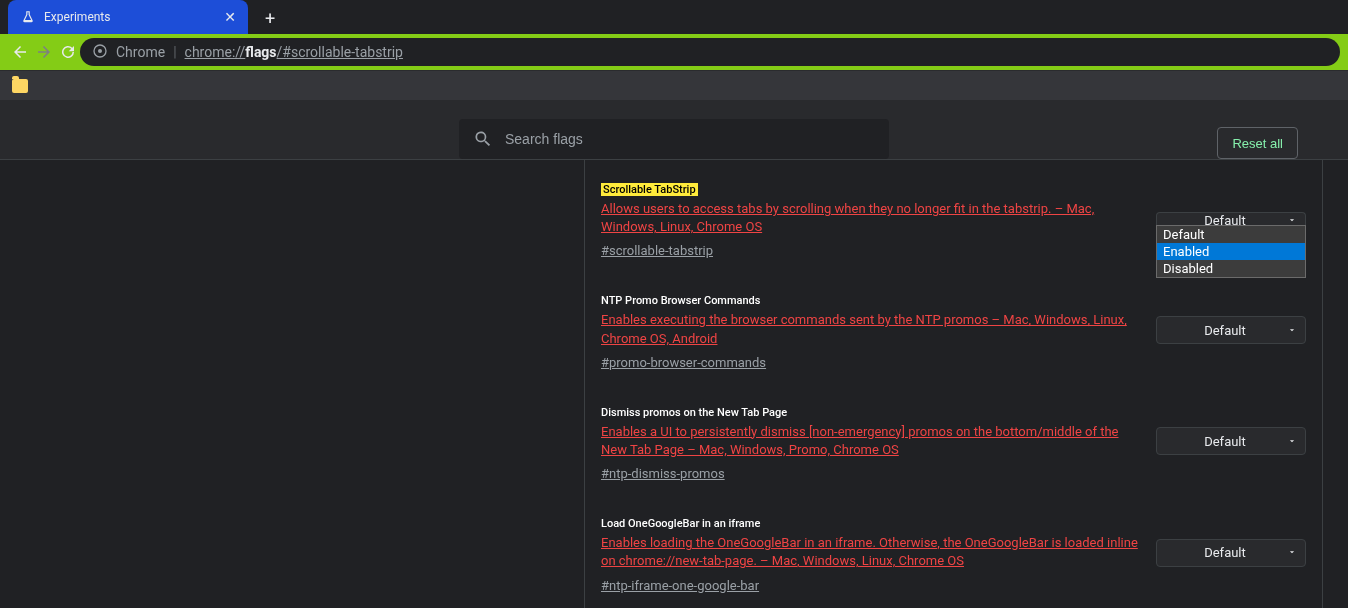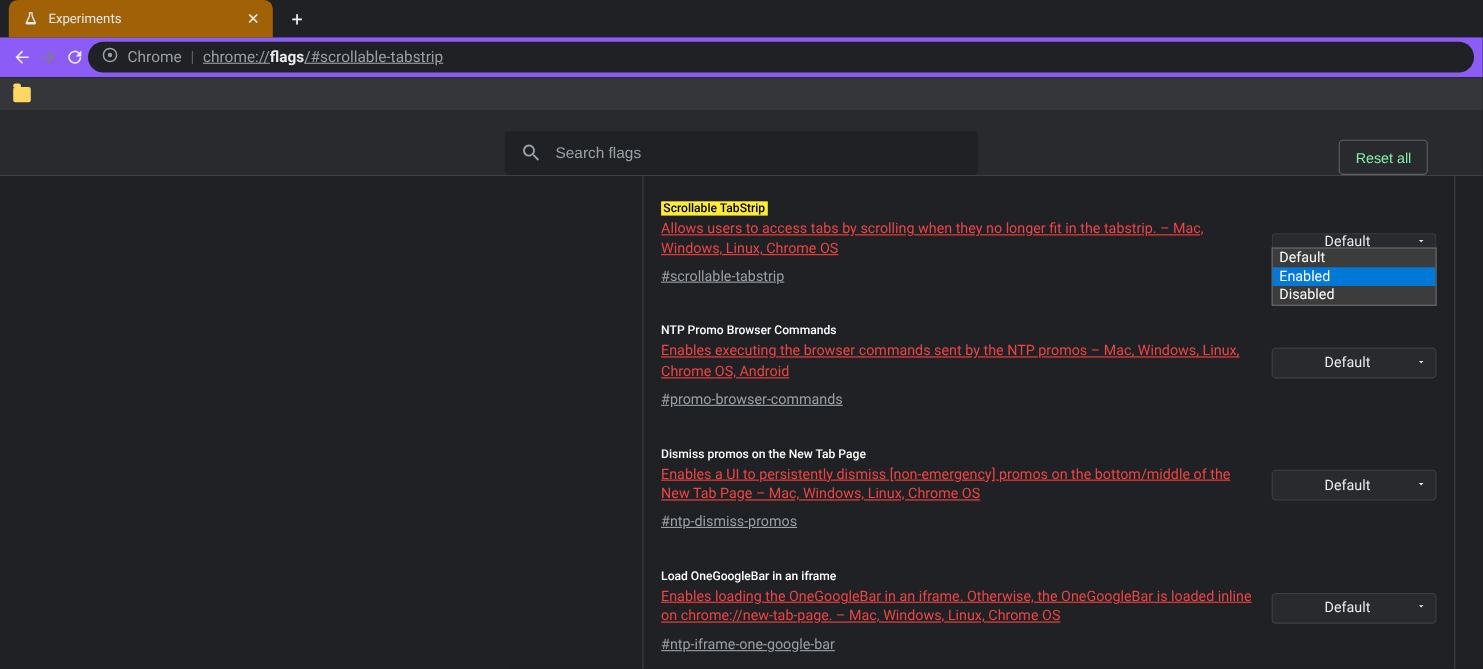--- a/index.html
+++ b/index.html
@@ -17,21 +17,21 @@
   .tabstrip {
     height: 34px;
     background: #202124;
     display: flex;
     align-items: flex-end;
     padding-left: 8px;
   }
   .tab {
     height: 34px;
     width: 240px;
-    background: #a16207;
+    background: #1d4ed8;
     border-top-left-radius: 8px;
     border-top-right-radius: 8px;
     display: flex;
     align-items: center;
     padding: 0 12px;
     gap: 8px;
     font-size: 12px;
     color: #e8eaed;
   }
   .tab .favicon { width: 16px; height: 16px; display: flex; align-items: center; justify-content: center; }
@@ -41,21 +41,21 @@
     width: 28px; height: 28px;
     display: flex; align-items: center; justify-content: center;
     color: #e8eaed; font-size: 18px;
     margin-left: 8px; margin-bottom: 2px;
     cursor: pointer;
   }
 
   
   .toolbar {
     height: 36px;
-    background: #8b5cf6;
+    background: #84cc16;
     display: flex;
     align-items: center;
     padding: 0 8px;
   }
   .toolbar .navbtn {
     width: 24px; height: 24px;
     display: flex; align-items: center; justify-content: center;
     cursor: pointer;
   }
   .toolbar .navbtn svg { fill: #e8eaed; }
@@ -349,21 +349,21 @@
           <span class="chev"><svg width="10" height="10" viewBox="0 0 24 24">
                 <path d="M7 10l5 5 5-5z"></path>
               </svg></span>
         </div>
       </div>
     </div>
 
     <div class="flag">
       <div class="flag-body">
         <span class="flag-title">Dismiss promos on the New Tab Page</span>
-        <div class="flag-desc">Enables a UI to persistently dismiss [non-emergency] promos on the bottom/middle of the New Tab Page – Mac, Windows, Linux, Chrome OS</div>
+        <div class="flag-desc">Enables a UI to persistently dismiss [non-emergency] promos on the bottom/middle of the New Tab Page – Mac, Windows, Promo, Chrome OS</div>
         <span class="flag-hash">#ntp-dismiss-promos</span>
       </div>
       <div class="flag-select">
         <div class="select-box">
           <span>Default</span>
           <span class="chev"><svg width="10" height="10" viewBox="0 0 24 24">
                 <path d="M7 10l5 5 5-5z"></path>
               </svg></span>
         </div>
       </div>

